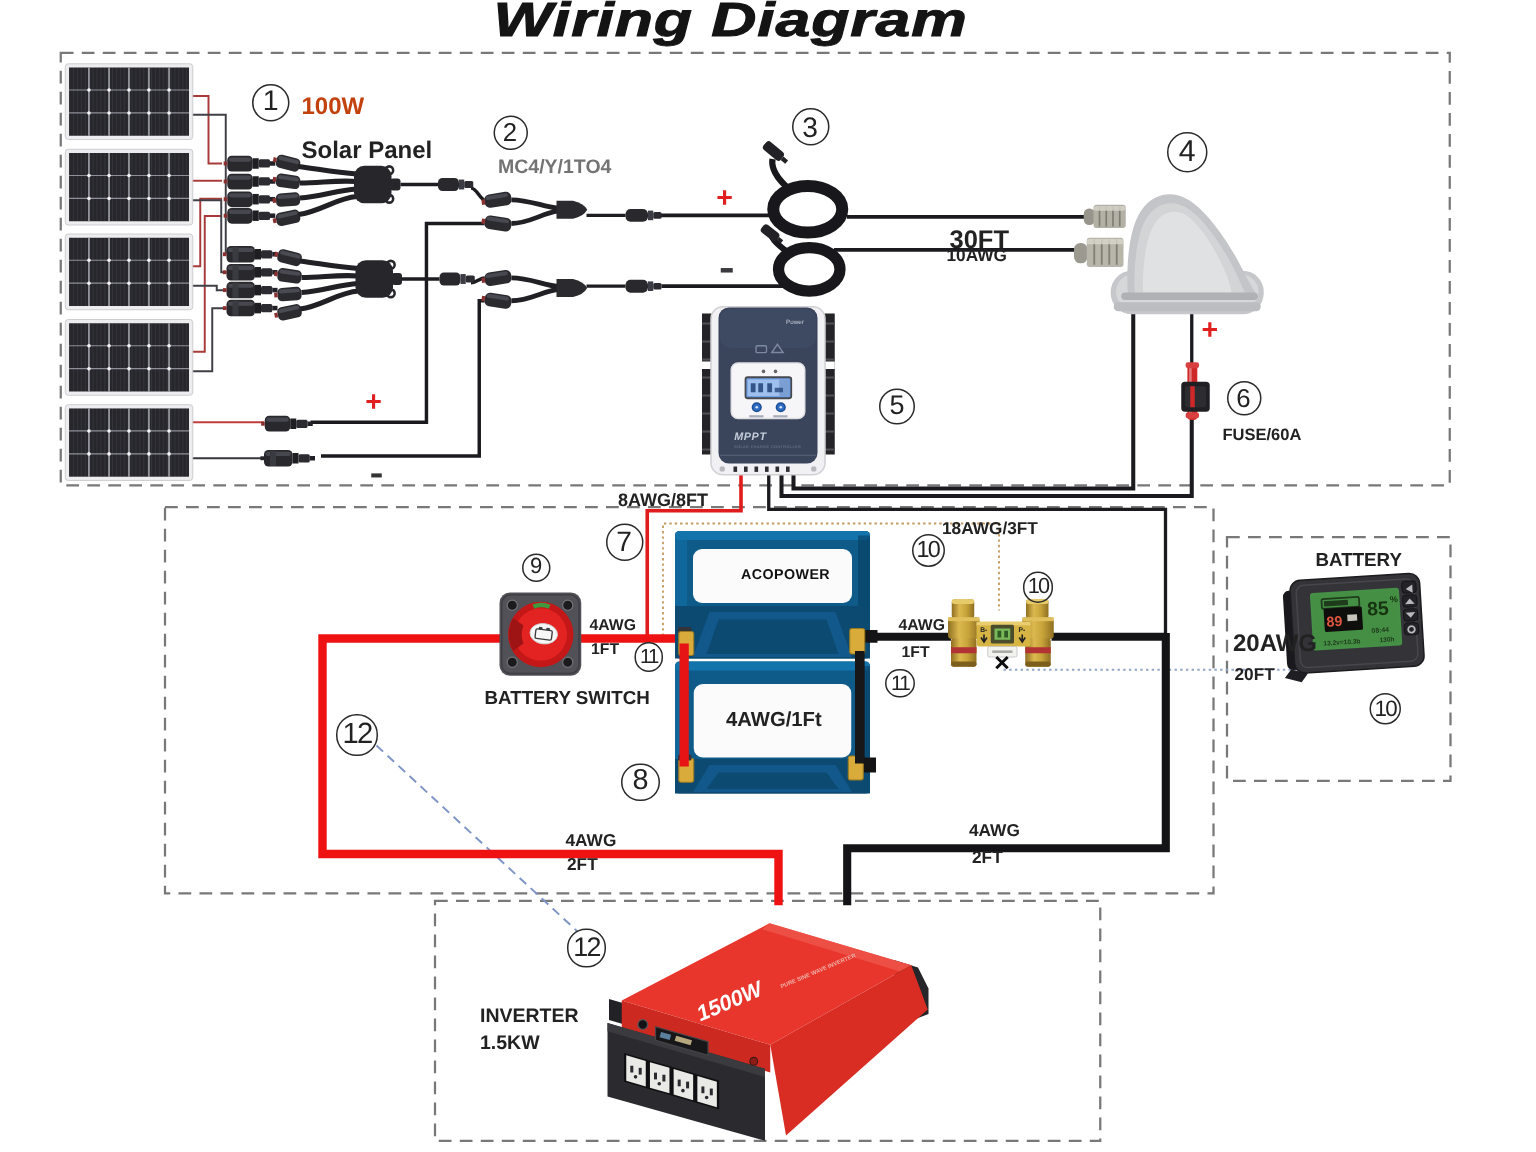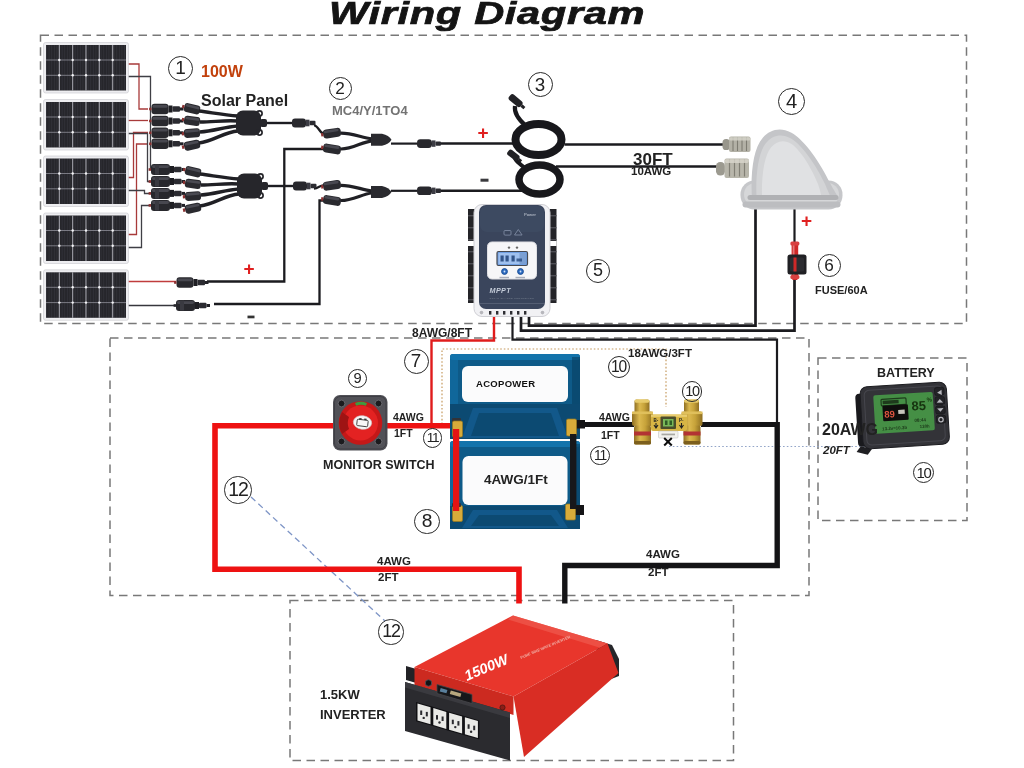--- a/index.html
+++ b/index.html
@@ -489,27 +489,27 @@
 <div class="t" style="left:628px;top:347px;font-size:11.5px;font-weight:bold;color:#222;">18AWG/3FT</div>
 <div class="t" style="left:393px;top:410.5px;font-size:10.5px;font-weight:bold;color:#222;">4AWG</div>
 <div class="t" style="left:394px;top:427px;font-size:10.5px;font-weight:bold;color:#222;">1FT</div>
 <div class="t" style="left:599px;top:410.5px;font-size:10.5px;font-weight:bold;color:#222;">4AWG</div>
 <div class="t" style="left:601px;top:428.5px;font-size:10.5px;font-weight:bold;color:#222;">1FT</div>
 <div class="t" style="left:377px;top:554.5px;font-size:11.5px;font-weight:bold;color:#222;">4AWG</div>
 <div class="t" style="left:378px;top:571px;font-size:11.5px;font-weight:bold;color:#222;">2FT</div>
 <div class="t" style="left:646px;top:548px;font-size:11.5px;font-weight:bold;color:#222;">4AWG</div>
 <div class="t" style="left:648px;top:566px;font-size:11.5px;font-weight:bold;color:#222;">2FT</div>
 <div class="t" style="left:822px;top:421px;font-size:16px;font-weight:bold;color:#222;">20AWG</div>
-<div class="t" style="left:823px;top:444px;font-size:11.5px;font-weight:bold;color:#222;font-style:italic;">20FT</div>
+<div class="t" style="left:823px;top:444px;font-size:11.5px;font-weight:bold;color:#222;">20FT</div>
 <div class="t" style="left:815px;top:283.5px;font-size:11px;font-weight:600;color:#222;">FUSE/60A</div>
-<div class="t" style="left:323px;top:458px;font-size:12.5px;font-weight:bold;color:#222;">MONITOR SWITCH</div>
+<div class="t" style="left:323px;top:458px;font-size:12.5px;font-weight:bold;color:#222;">BATTERY SWITCH</div>
 <div class="t" style="left:877px;top:365.5px;font-size:12.5px;font-weight:bold;color:#222;">BATTERY</div>
-<div class="t" style="left:320px;top:669px;font-size:13px;font-weight:bold;color:#222;margin-top:38px;">INVERTER</div>
+<div class="t" style="left:320px;top:669px;font-size:13px;font-weight:bold;color:#222;">INVERTER</div>
 <div class="t" style="left:320px;top:687px;font-size:13px;font-weight:bold;color:#222;">1.5KW</div>
-<div class="t" style="left:476px;top:377.5px;font-size:9.5px;font-weight:bold;color:#111;letter-spacing:0.3px;">ACOPOWER</div>
+<div class="t" style="left:494px;top:377.5px;font-size:9.5px;font-weight:bold;color:#111;letter-spacing:0.3px;">ACOPOWER</div>
 <div class="t" style="left:484px;top:472px;font-size:13.5px;font-weight:bold;color:#222;">4AWG/1Ft</div>
 <div class="t" style="left:477.5px;top:121.5px;font-size:19px;font-weight:bold;color:#e02020;">+</div>
 <div class="t" style="left:243.5px;top:257.5px;font-size:19px;font-weight:bold;color:#e02020;">+</div>
 <div class="t" style="left:801px;top:210px;font-size:19px;font-weight:bold;color:#e02020;">+</div>
 <div class="circ" style="left:167.8px;top:55.8px;width:25.4px;height:25.4px;font-size:19.0px;">1</div>
 <div class="circ" style="left:328.5px;top:76.5px;width:23.0px;height:23.0px;font-size:17.2px;">2</div>
 <div class="circ" style="left:527.5px;top:72.0px;width:25.0px;height:25.0px;font-size:18.8px;">3</div>
 <div class="circ" style="left:778.0px;top:87.5px;width:27.0px;height:27.0px;font-size:20.2px;">4</div>
 <div class="circ" style="left:586.0px;top:258.5px;width:24.0px;height:24.0px;font-size:18.0px;">5</div>
 <div class="circ" style="left:817.5px;top:253.5px;width:23.0px;height:23.0px;font-size:17.2px;">6</div>

